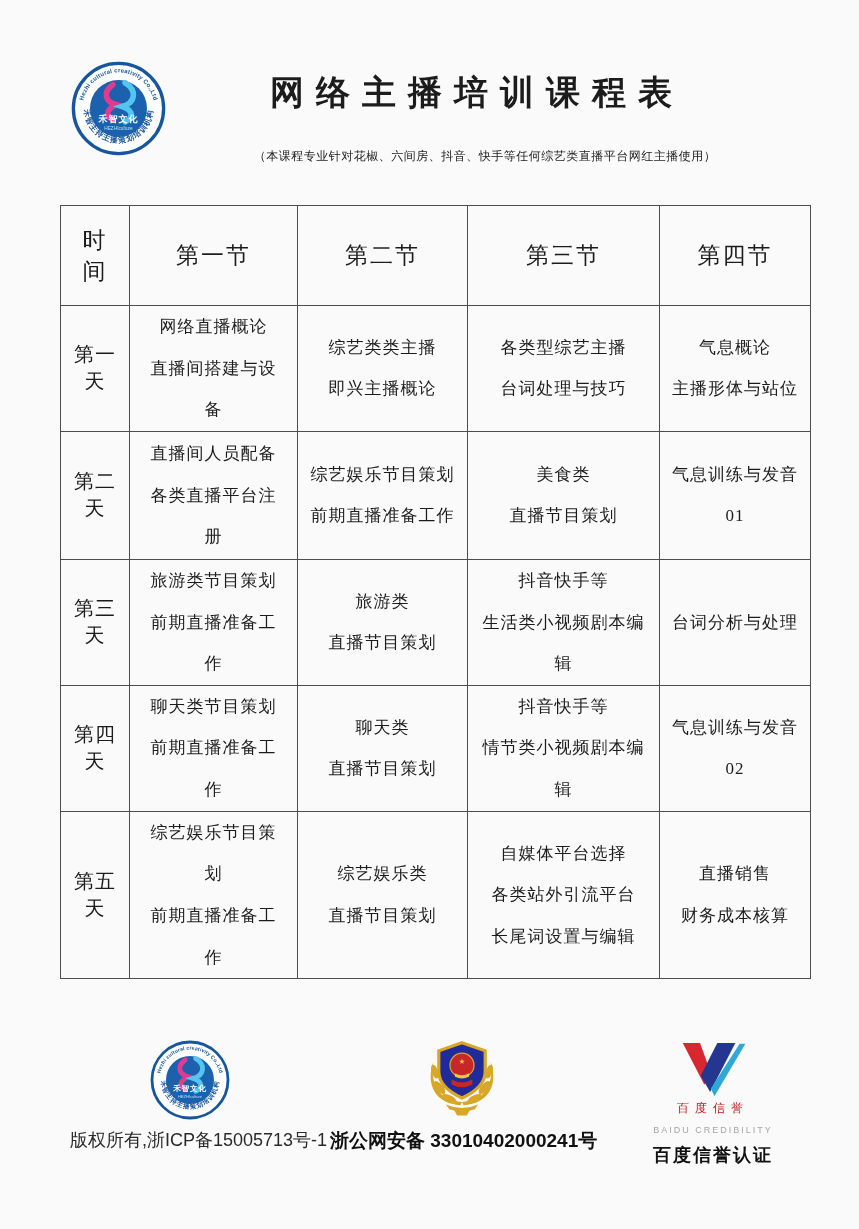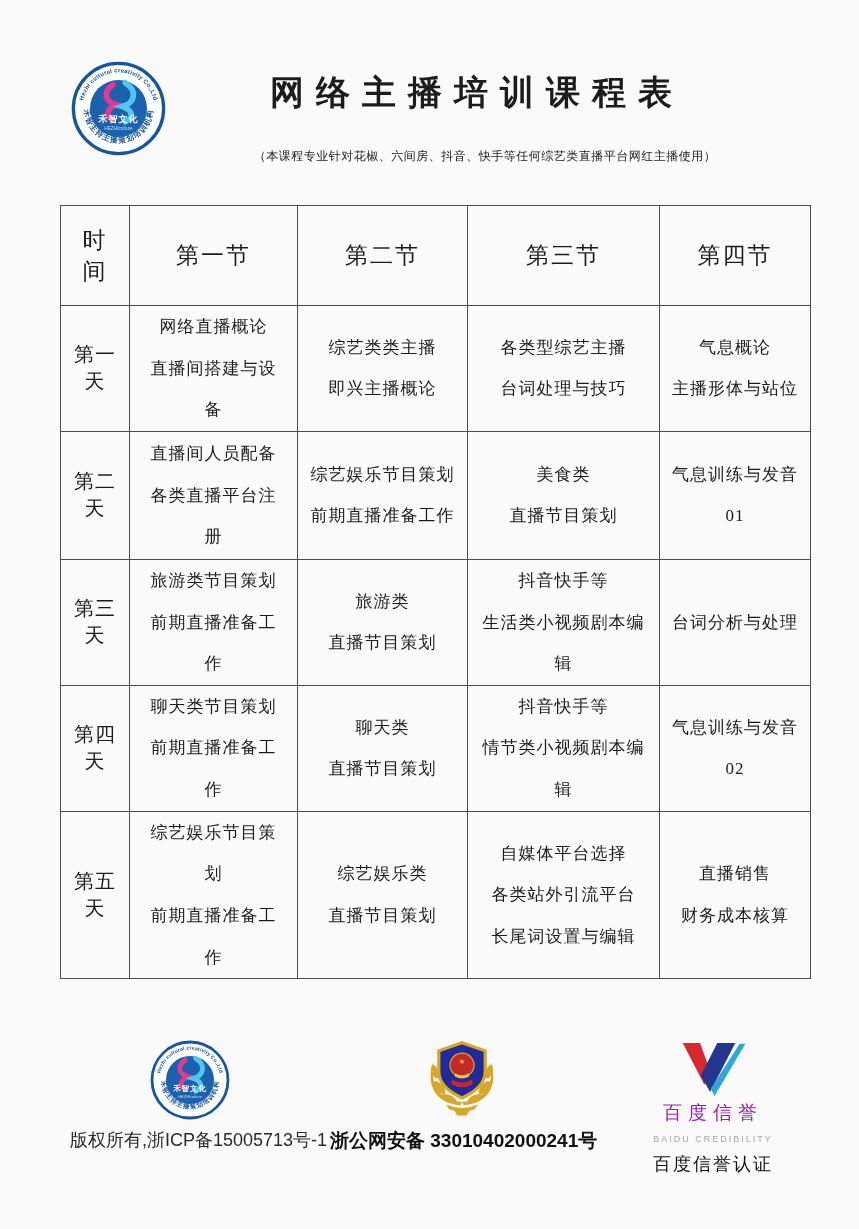--- a/index.html
+++ b/index.html
@@ -41,25 +41,25 @@
     font-family:"Liberation Sans","DejaVu Sans",sans-serif;
   }
   .police-badge{position:absolute;left:422px;top:1036px;width:80px;height:84px;}
   .police-record{
     position:absolute;left:330px;top:1128px;width:260px;text-align:left;
     font-size:19px;font-weight:bold;color:#111;white-space:nowrap;
     font-family:"Liberation Sans","DejaVu Sans",sans-serif;
   }
   .baidu-block{position:absolute;left:640px;top:1040px;width:146px;text-align:center;}
   .baidu-v{width:72px;height:58px;display:block;margin:0 auto;}
-  .baidu-cn{font-size:19px;color:#a21caf;letter-spacing:6px;margin-top:2px;
+  .baidu-cn{font-size:12px;color:#b91c1c;letter-spacing:6px;margin-top:2px;
     font-family:"Liberation Sans","DejaVu Sans",sans-serif;}
   .baidu-en{font-size:9px;color:#a6a6a6;letter-spacing:2px;margin-top:8px;
     font-family:"Liberation Sans","DejaVu Sans",sans-serif;}
-  .baidu-cert{font-size:18px;font-weight:normal;color:#111;letter-spacing:2px;margin-top:8px;
+  .baidu-cert{font-size:18px;font-weight:bold;color:#111;letter-spacing:2px;margin-top:8px;
     font-family:"Liberation Sans","DejaVu Sans",sans-serif;}
   .defs-holder{position:absolute;width:0;height:0;overflow:hidden;}
 </style>
 </head>
 <body>
 
 <svg class="defs-holder" xmlns="http://www.w3.org/2000/svg" aria-hidden="true">
   <symbol id="hezhi-logo" viewBox="0 0 100 100">
     <circle cx="50" cy="50" r="47.5" fill="#ffffff" stroke="#17569c" stroke-width="3.5"></circle>
     <circle cx="50" cy="50" r="30" fill="#1b61ad"></circle>

